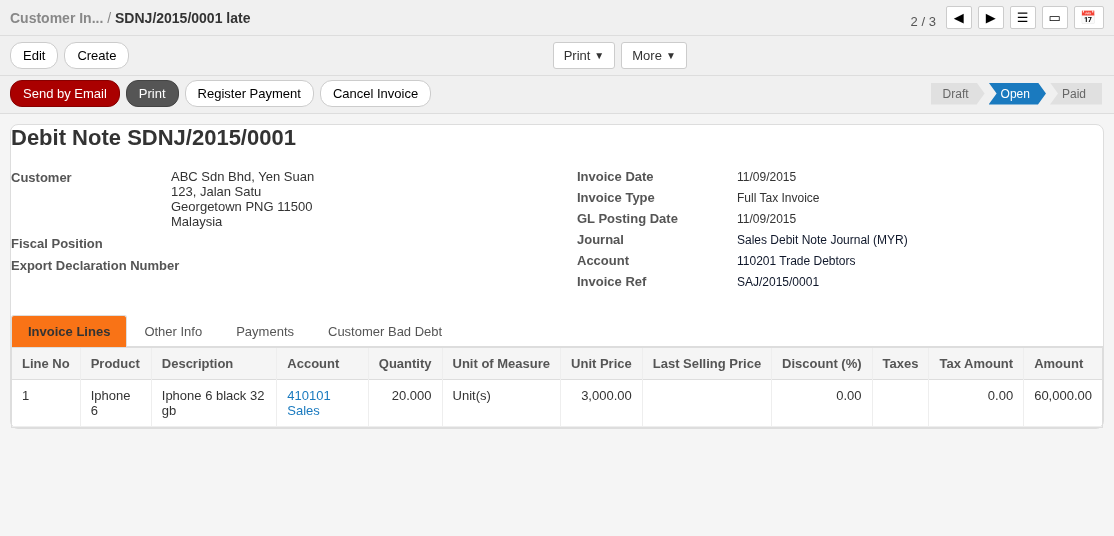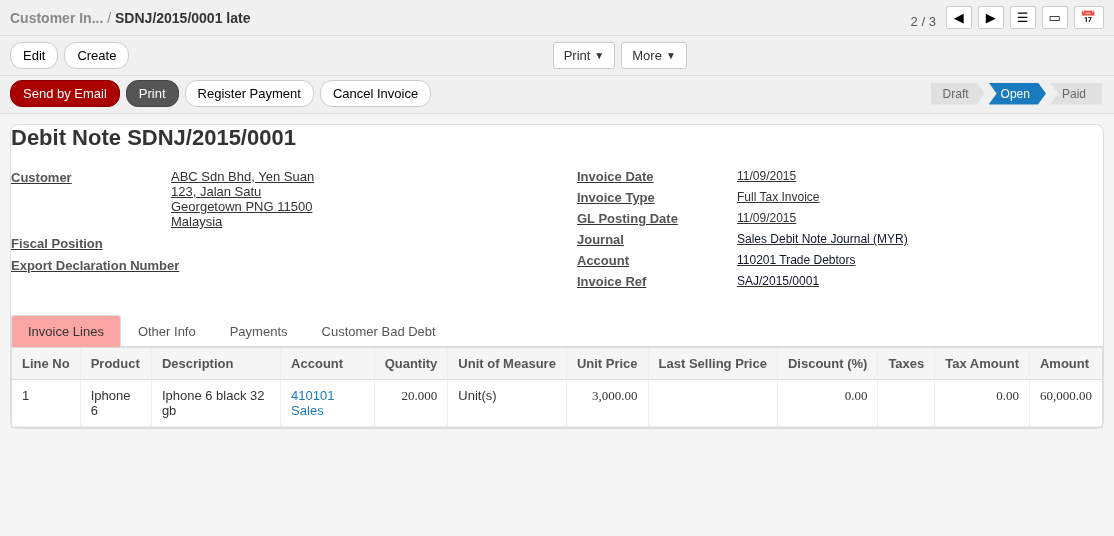--- a/index.html
+++ b/index.html
@@ -102,21 +102,20 @@
       font-size: 22px;
       font-weight: bold;
       margin-bottom: 18px;
       color: #333;
     }
 
     .fields-section {
       display: flex;
       gap: 40px;
       margin-bottom: 20px;
-      text-decoration: underline;
     }
     .fields-left { flex: 1; }
     .fields-right { flex: 1; }
 
     .field-row {
       display: flex;
       margin-bottom: 6px;
       align-items: flex-start;
     }
     .field-label {
@@ -128,20 +127,21 @@
     }
     .field-value {
       color: #333;
       font-size: 13px;
     }
     .field-value .address-line { display: block; }
 
     .right-field-row {
       display: flex;
       margin-bottom: 6px;
+      align-items: center;
     }
     .right-field-label {
       font-weight: bold;
       color: #555;
       min-width: 160px;
       font-size: 13px;
     }
     .right-field-value {
       color: #333;
       font-size: 12px;
@@ -158,24 +158,24 @@
       padding: 8px 16px;
       cursor: pointer;
       font-size: 13px;
       color: #555;
       border: 1px solid transparent;
       border-bottom: none;
       margin-bottom: -1px;
       border-radius: 3px 3px 0 0;
     }
     .tab.active {
-      background: #fca5a5;
+      background: #f97316;
       border-color: #ddd;
       color: #333;
-      font-weight: normal;
+      font-weight: bold;
     }
 
     .table-wrapper {
       border: 1px solid #ddd;
       overflow-x: auto;
     }
     table {
       width: 100%;
       border-collapse: collapse;
       font-size: 13px;
@@ -194,21 +194,21 @@
     }
     thead th:last-child { border-right: none; }
     tbody tr { border-bottom: 1px solid #eee; }
     tbody td {
       padding: 8px 10px;
       color: #333;
       border-right: 1px solid #eee;
       vertical-align: top;
     }
     tbody td:last-child { border-right: none; }
-    .td-right { text-align: right; font-family: Liberation Serif, serif; }
+    .td-right { text-align: right; }
     .td-link { color: #1a7abf; }
 
     .caret { font-size: 10px; }
   </style>
 </head>
 <body>
 
 <div class="top-bar">
   <div class="breadcrumb">
     <a>Customer In...</a>

